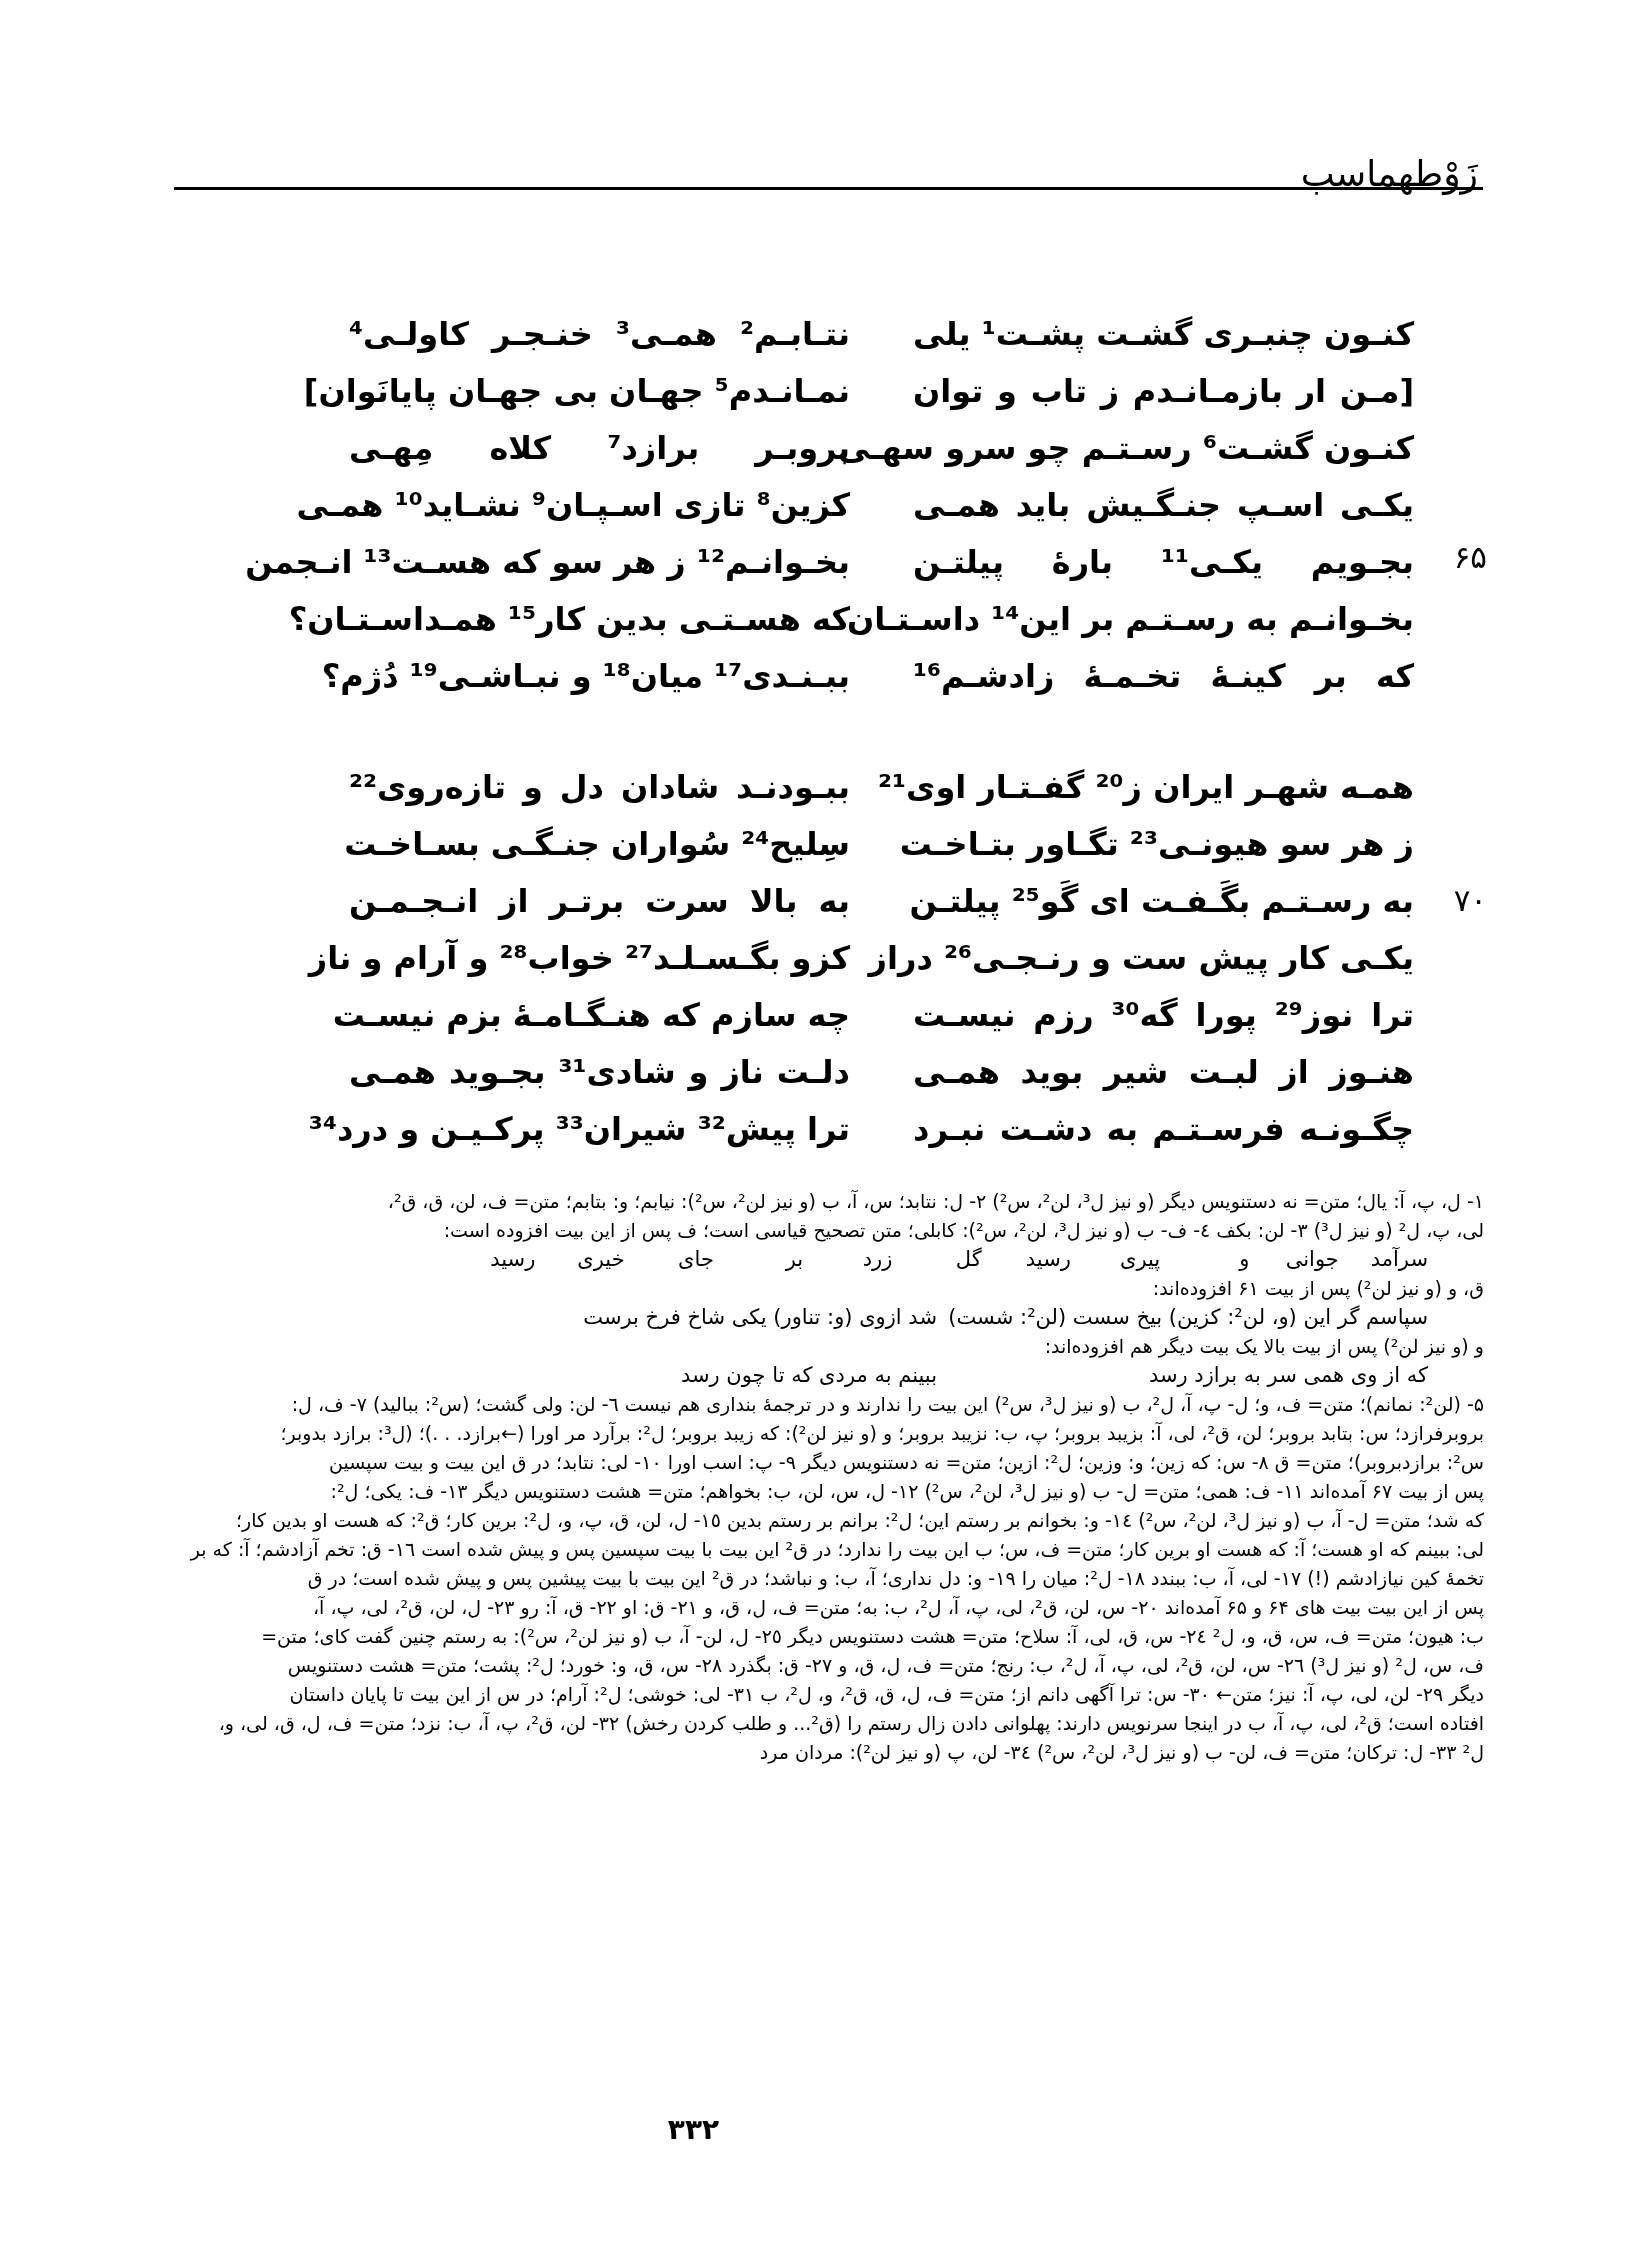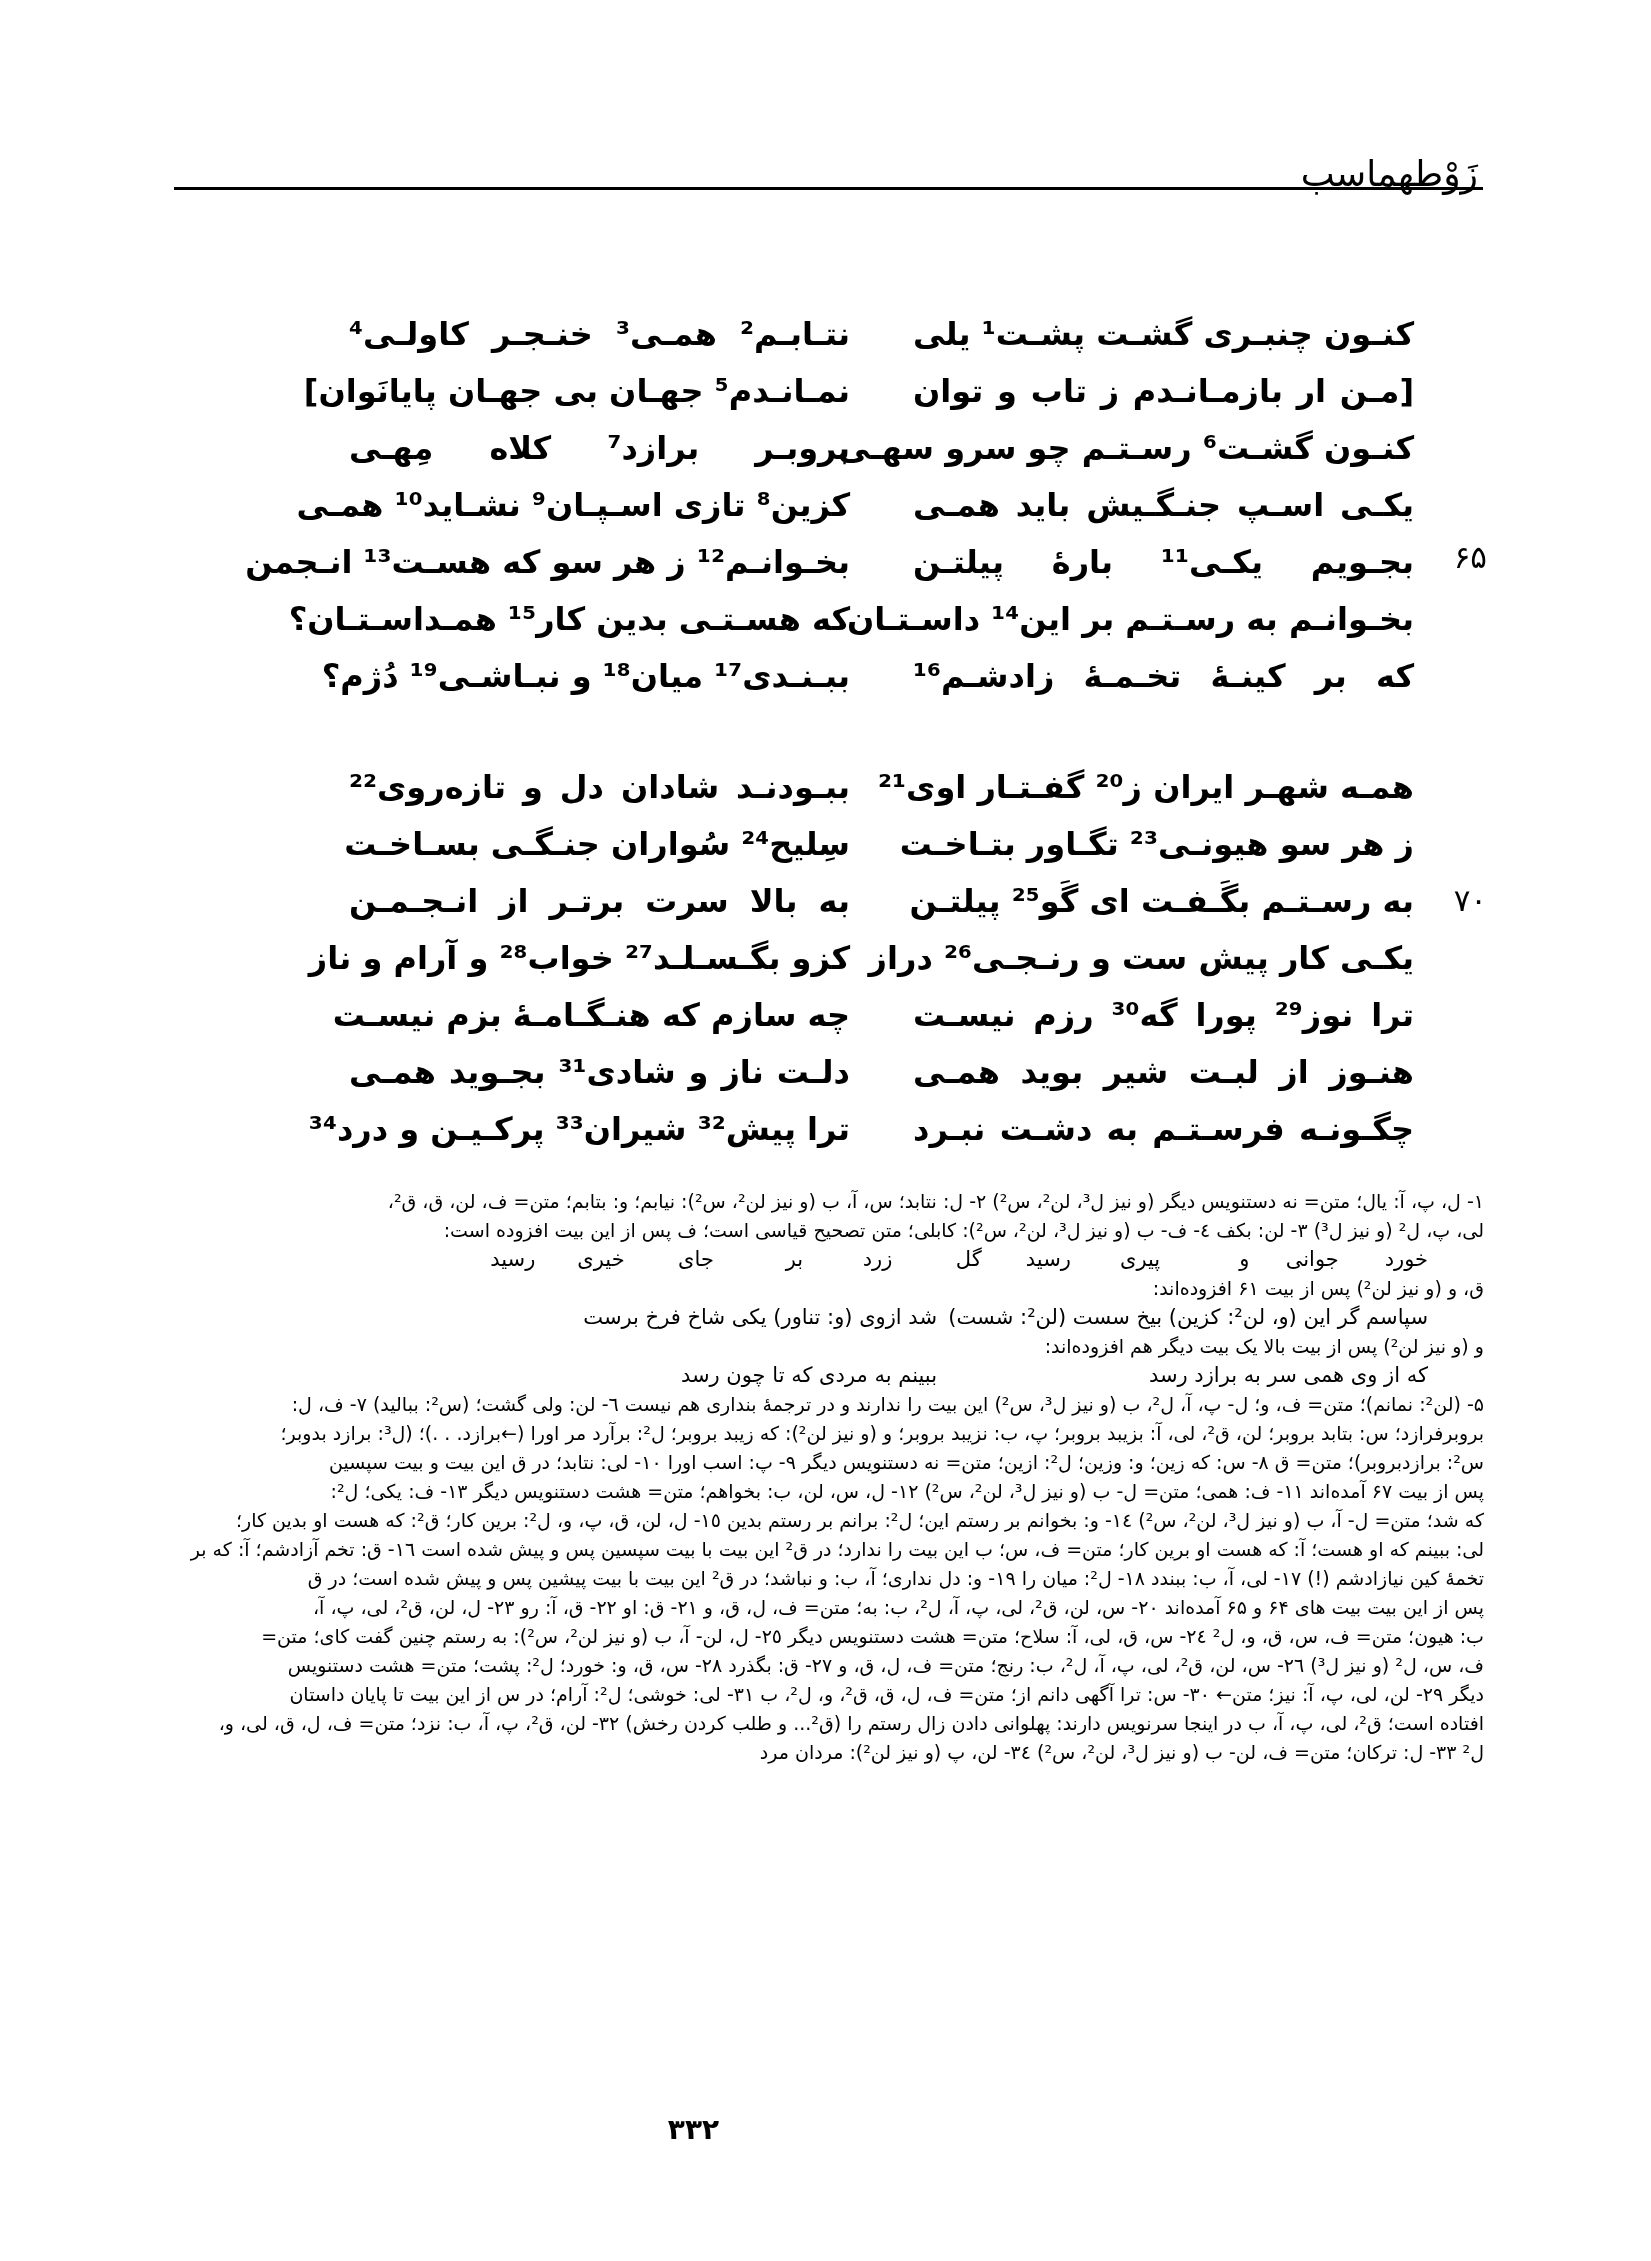--- a/index.html
+++ b/index.html
@@ -88,21 +88,21 @@
     <div class="hemistich">چه سازم که هنـگـامـهٔ بزم نیسـت</div>
     <div class="hemistich">دلـت ناز و شادی³¹ بجـوید همـی</div>
     <div class="hemistich">ترا پیش³² شیران³³ پرکـیـن و درد³⁴</div>
   </div>
 </div>
 
 <div class="footnotes">
   <div class="fn-line">۱- ل، پ، آ: یال؛ متن= نه دستنویس دیگر (و نیز ل³، لن²، س²)   ۲- ل: نتابد؛ س، آ، ب (و نیز لن²، س²): نیابم؛ و: بتابم؛ متن= ف، لن، ق، ق²،</div>
   <div class="fn-line">لی، پ، ل² (و نیز ل³)   ۳- لن: بکف   ٤- ف- ب (و نیز ل³، لن²، س²): کابلی؛ متن تصحیح قیاسی است؛ ف پس از این بیت افزوده است:</div>
   <div class="fn-verse">
-    <span>خورد</span>
+    <span>سرآمد</span>
     <span>جوانی</span>
     <span>و</span>
     <span>پیری</span>
     <span>رسید</span>
     <span>گل</span>
     <span>زرد</span>
     <span>بر</span>
     <span>جای</span>
     <span>خیری</span>
     <span>رسید</span>

